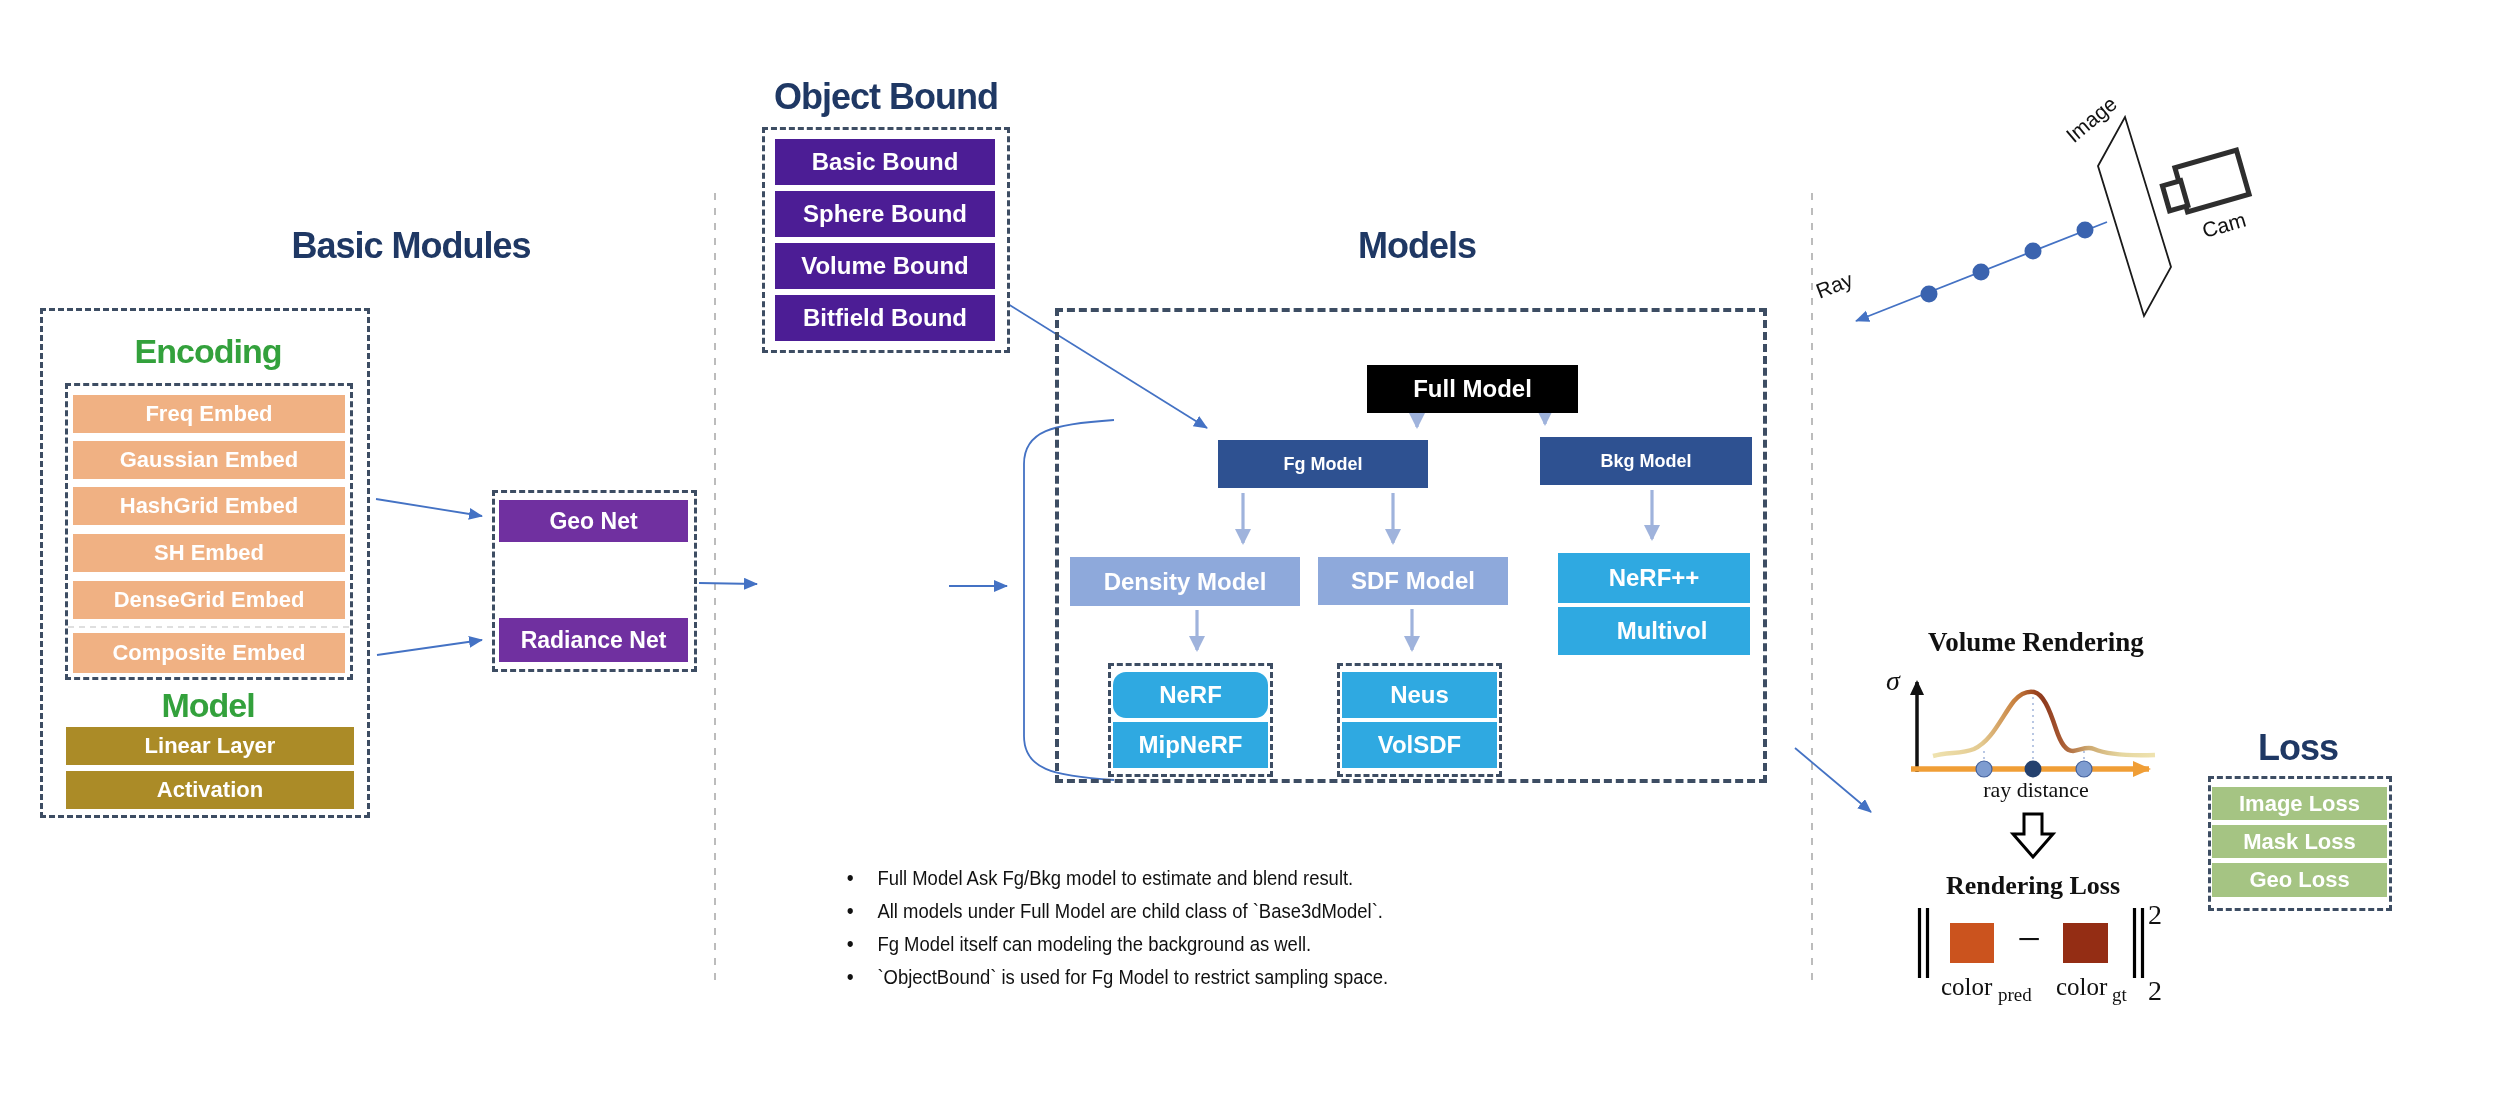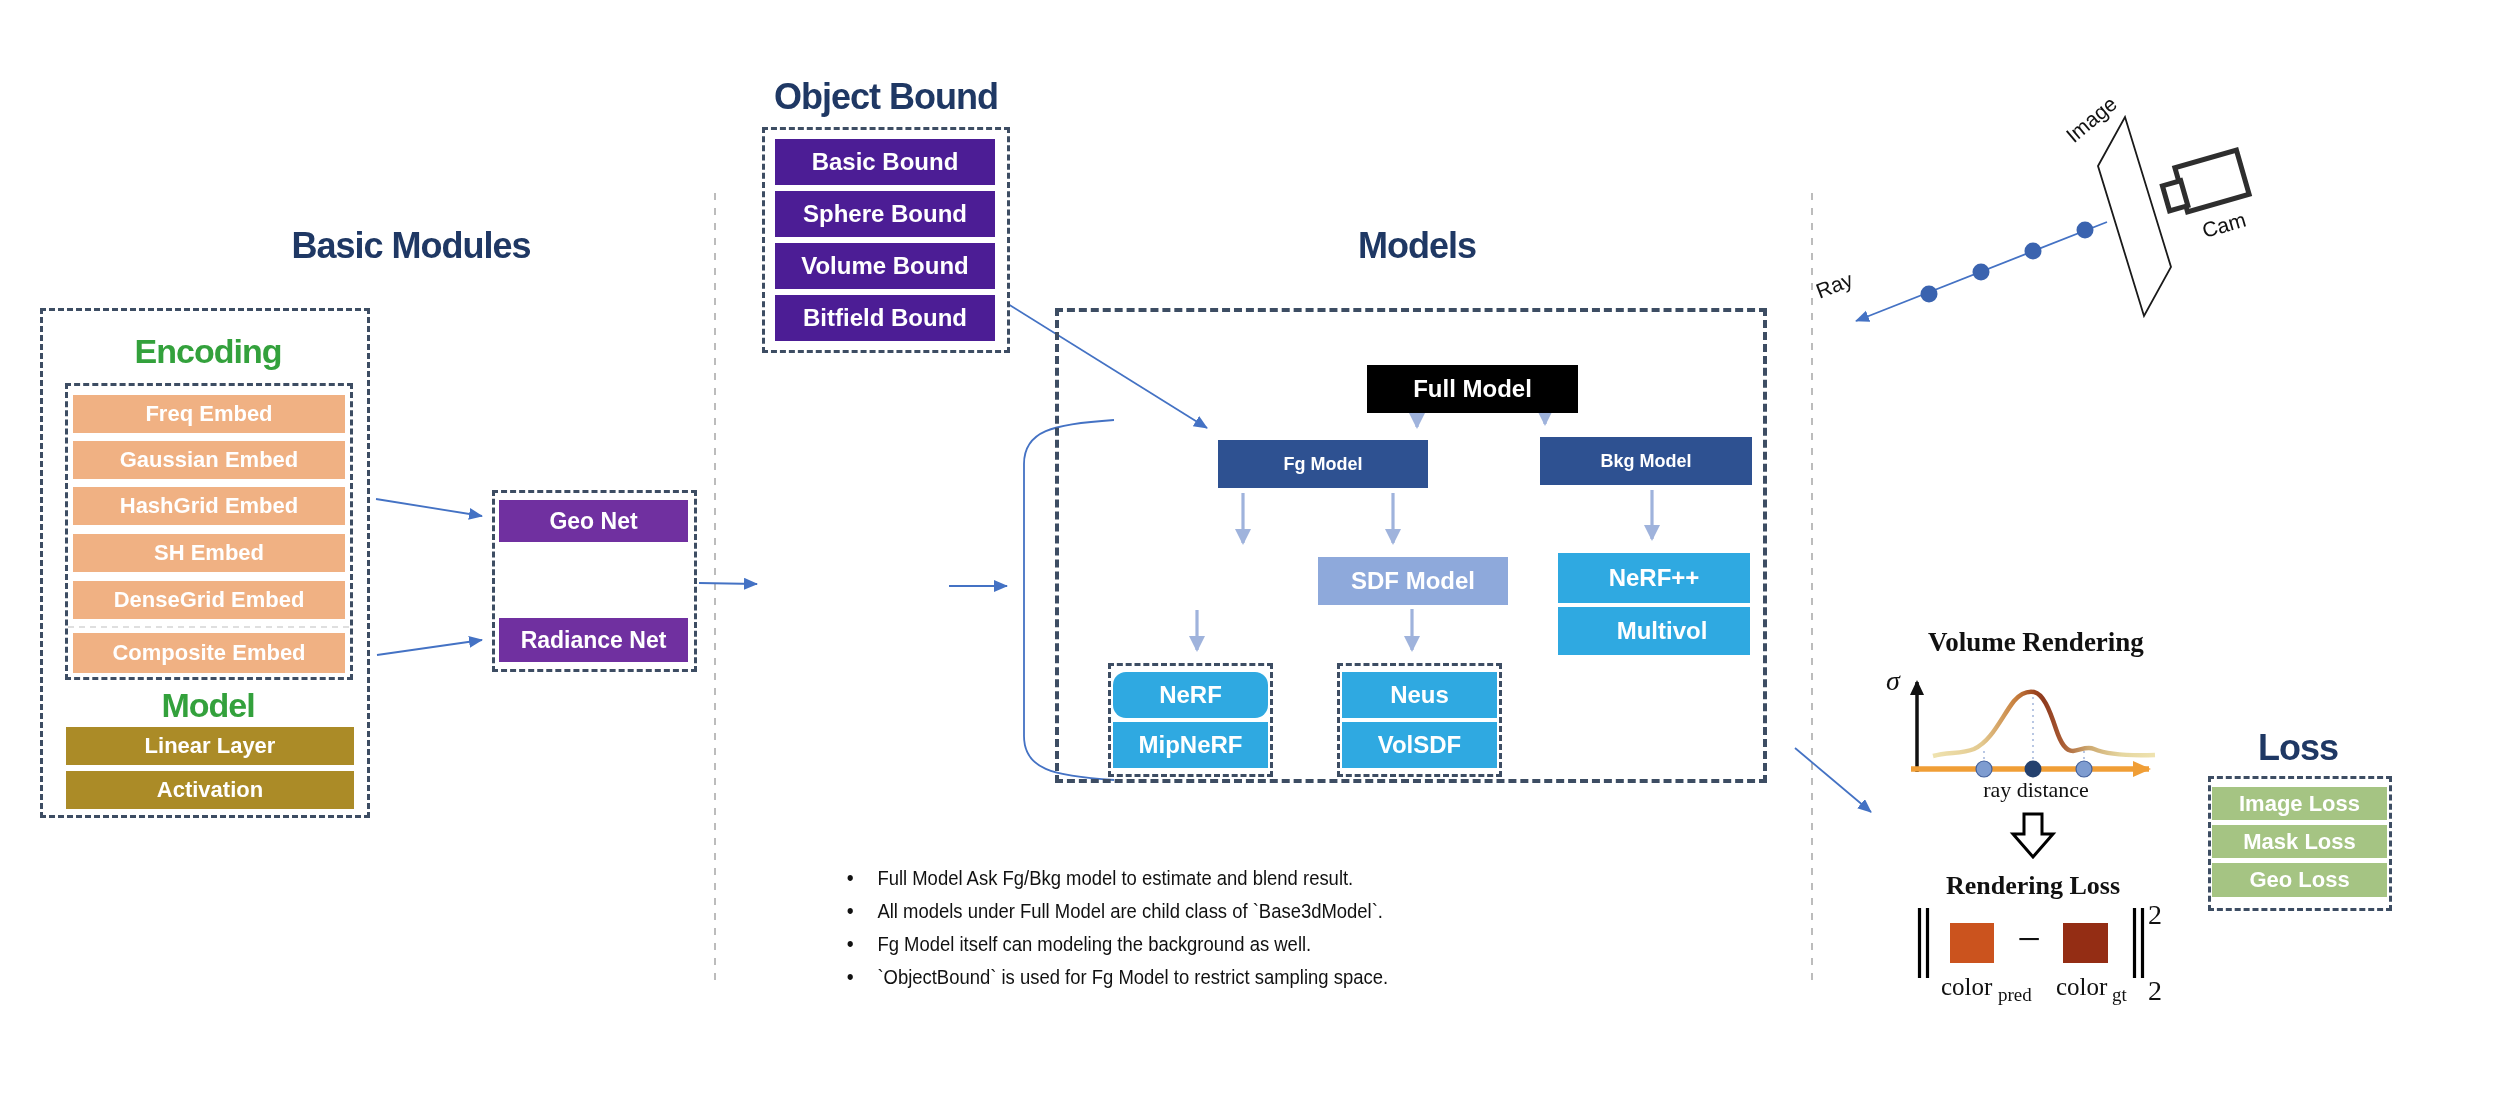--- a/index.html
+++ b/index.html
@@ -155,20 +155,21 @@
   <div class="dash" style="left:762px;top:127px;width:248px;height:226px;"></div>
   <div class="box red" style="left:775px;top:139px;width:220px;height:46px;">Basic Bound</div>
   <div class="box red" style="left:775px;top:191px;width:220px;height:46px;">Sphere Bound</div>
   <div class="box red" style="left:775px;top:243px;width:220px;height:46px;">Volume Bound</div>
   <div class="box red" style="left:775px;top:295px;width:220px;height:46px;">Bitfield Bound</div>
 
   <div class="dash" style="left:1055px;top:308px;width:712px;height:475px;border-width:4px;"></div>
   <div class="box black" style="left:1367px;top:325px;width:211px;height:48px;">Full Model</div>
   <div class="box navy" style="left:1218px;top:440px;width:210px;height:48px;">Fg Model</div>
   <div class="box navy" style="left:1540px;top:437px;width:212px;height:48px;">Bkg Model</div>
+  <div class="box peri" style="left:1070px;top:557px;width:230px;height:49px;">Density Model</div>
   <div class="box peri" style="left:1318px;top:557px;width:190px;height:48px;">SDF Model</div>
   <div class="box cyan" style="left:1558px;top:553px;width:192px;height:50px;">NeRF++</div>
   <div class="box cyan" style="left:1558px;top:607px;width:192px;height:48px;padding-left:16px;">Multivol</div>
 
   <div class="dash" style="left:1108px;top:663px;width:165px;height:114px;"></div>
   <div class="box cyan" style="left:1113px;top:672px;width:155px;height:46px;border-radius:13px;">NeRF</div>
   <div class="box cyan" style="left:1113px;top:722px;width:155px;height:46px;">MipNeRF</div>
 
   <div class="dash" style="left:1337px;top:663px;width:165px;height:114px;"></div>
   <div class="box cyan" style="left:1342px;top:672px;width:155px;height:46px;">Neus</div>

